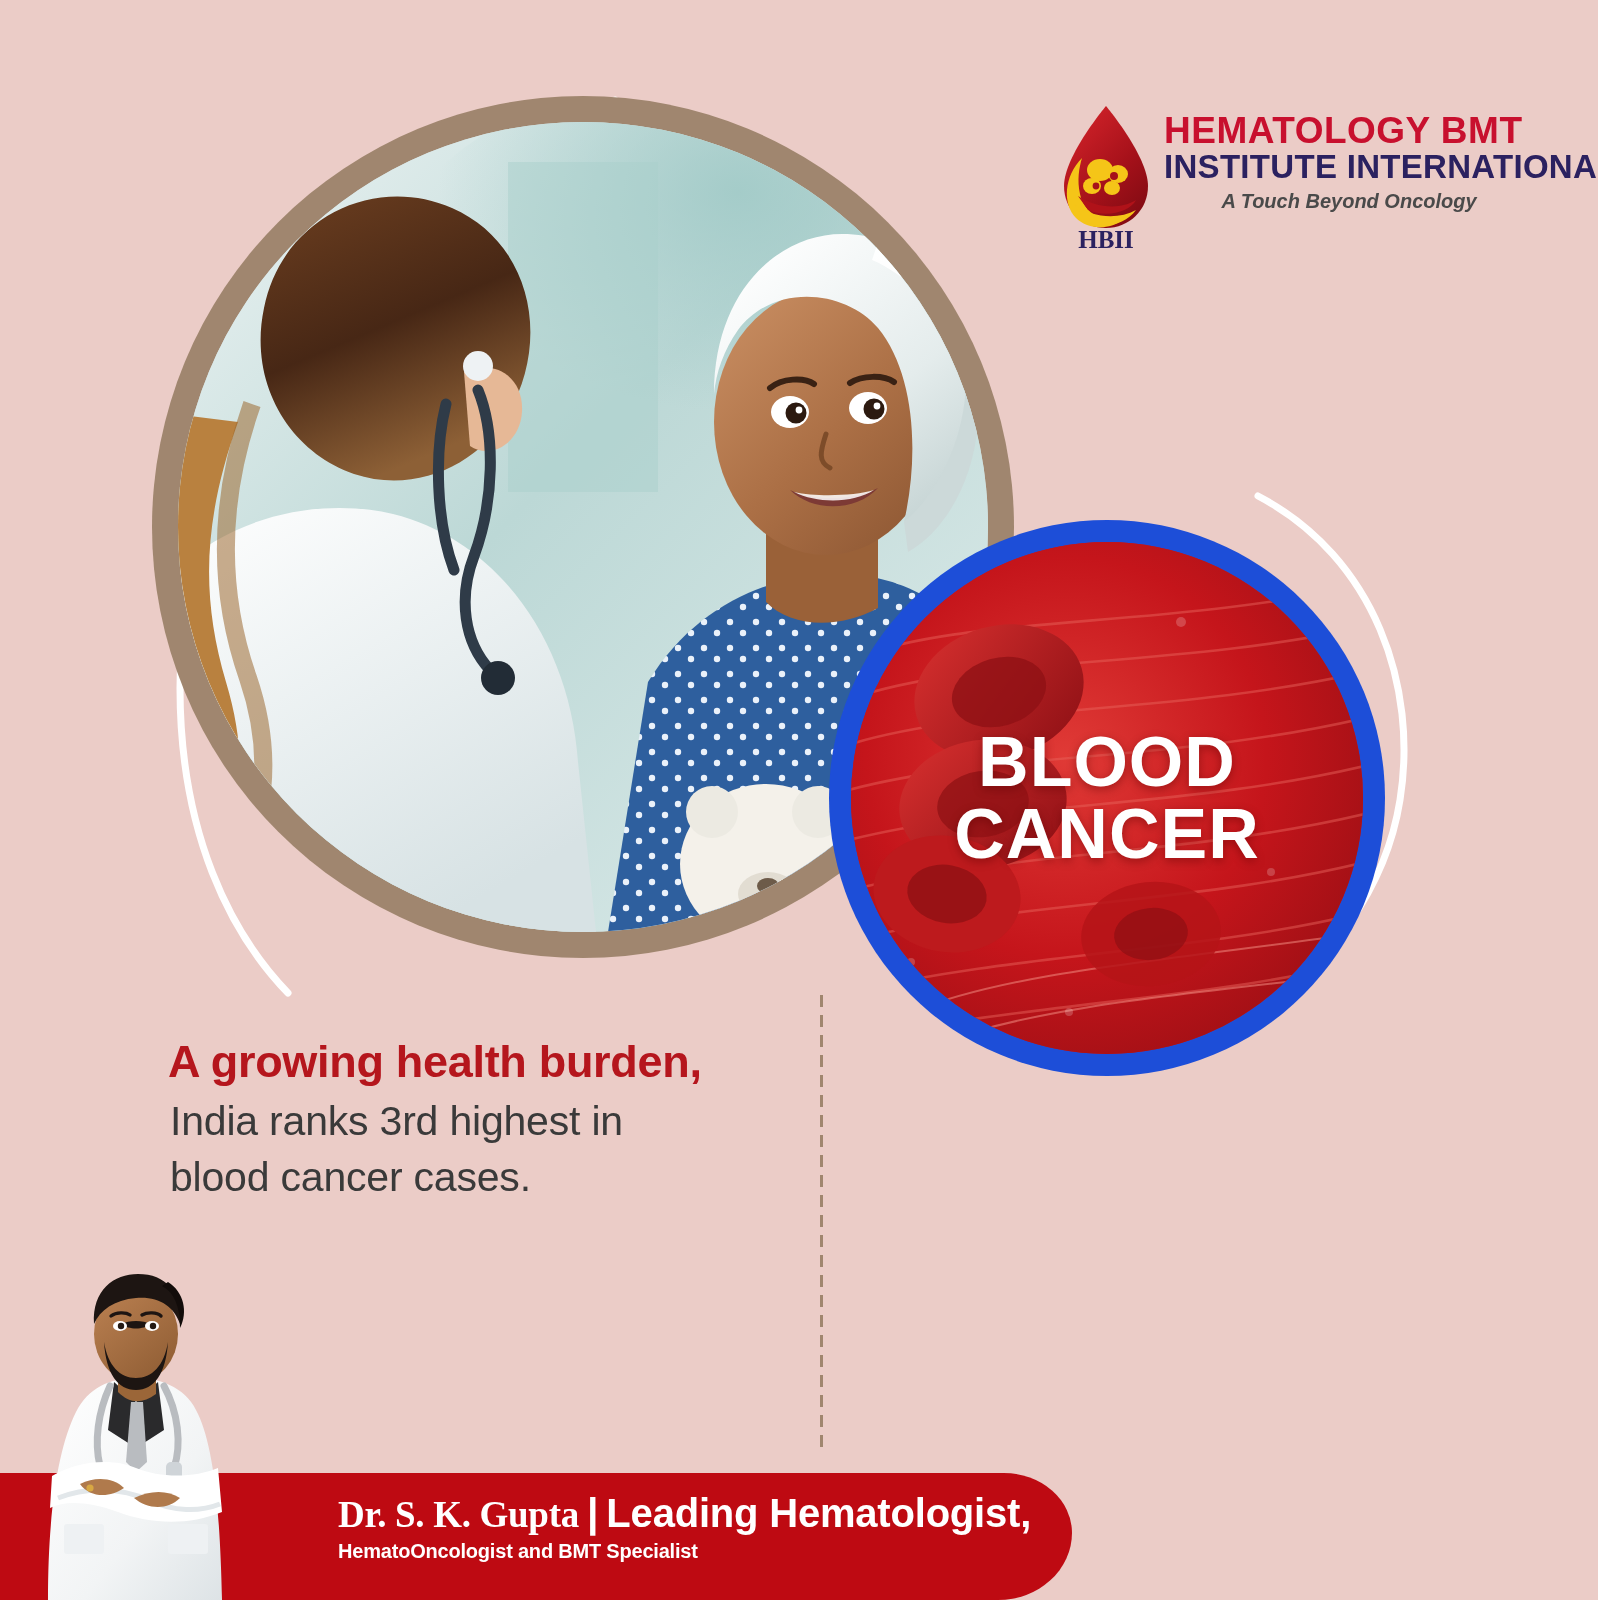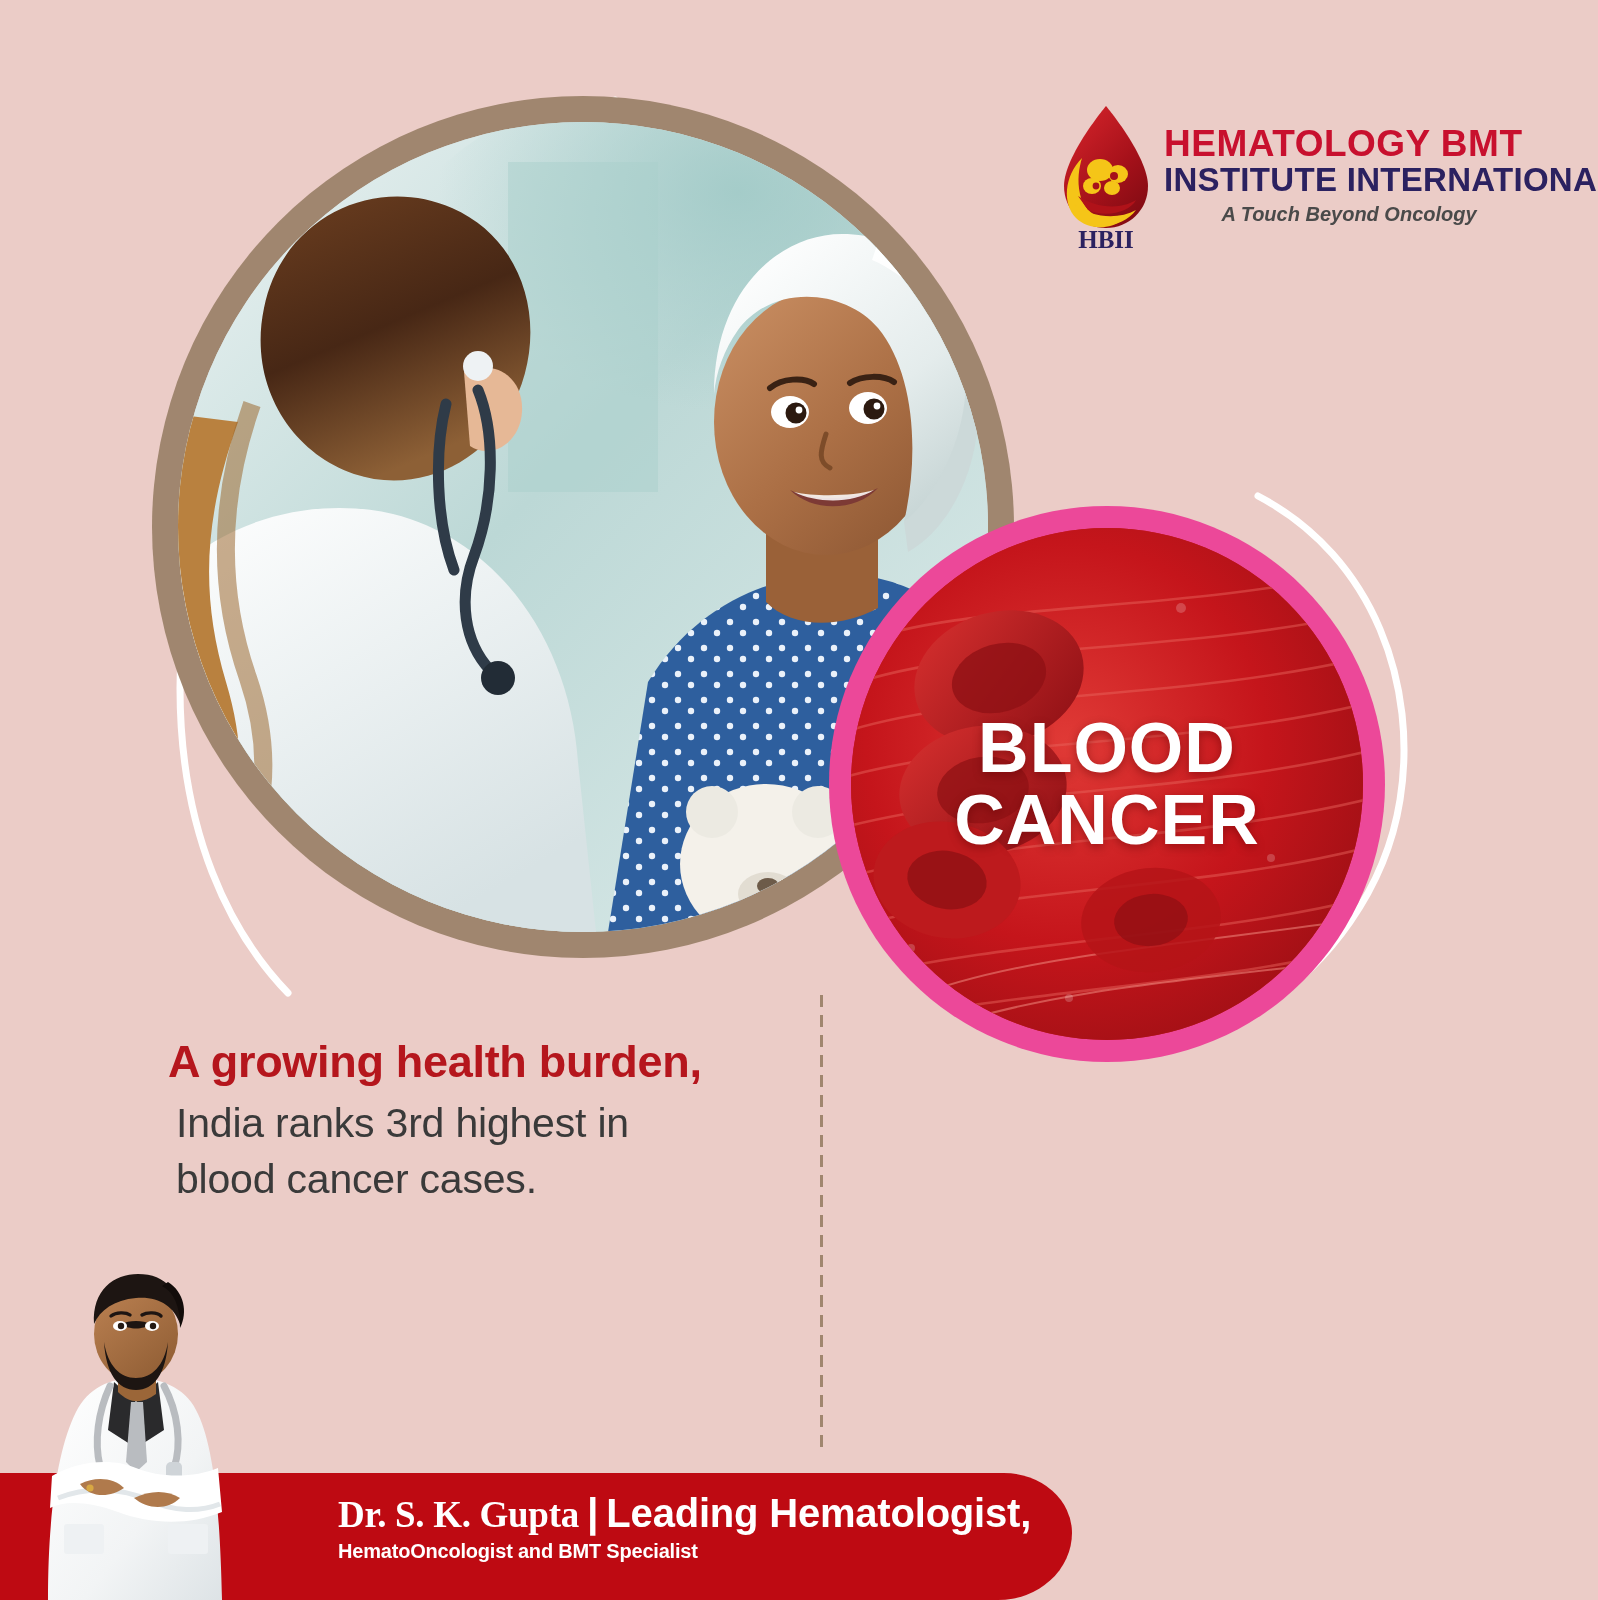--- a/index.html
+++ b/index.html
@@ -25,23 +25,23 @@
   }
   .photo-circle{
     position:absolute;left:26px;top:26px;right:26px;bottom:26px;
     border-radius:50%;overflow:hidden;
     background:#cfd9d8;
   }
   .photo-circle svg{display:block;width:100%;height:100%;}
 
   
   .blood-ring{
-    position:absolute;left:829px;top:506px;width:556px;height:556px;
+    position:absolute;left:829px;top:520px;width:556px;height:556px;
     border-radius:50%;
-    background:#ec4899;
+    background:#1d4ed8;
   }
   .blood-circle{
     position:absolute;left:22px;top:22px;right:22px;bottom:22px;
     border-radius:50%;overflow:hidden;background:#c4161c;
   }
   .blood-circle svg{display:block;width:100%;height:100%;}
   .blood-label{
     position:absolute;left:0;right:0;top:50%;
     transform:translateY(-50%);
     text-align:center;
@@ -52,21 +52,21 @@
     letter-spacing:1px;
     text-shadow:0 3px 10px rgba(90,0,0,.45);
     z-index:4;
   }
   .blood-label span{display:block;}
 
   
   .logo{position:absolute;left:1052px;top:100px;width:480px;height:150px;}
   .logo-drop{position:absolute;left:0;top:0;width:108px;height:150px;text-align:center;}
   .logo-drop svg{display:block;width:100%;height:100%;}
-  .logo-text{position:absolute;left:112px;top:25px;width:370px;}
+  .logo-text{position:absolute;left:112px;top:12px;width:370px;}
   .logo-l1{
     color:#C8102E;font-weight:bold;font-size:37px;letter-spacing:.5px;
     line-height:1.0;white-space:nowrap;
   }
   .logo-l2{
     color:#2B2160;font-weight:bold;font-size:33px;letter-spacing:.3px;
     line-height:1.12;white-space:nowrap;
   }
   .logo-l3{
     color:#4a4a4a;font-style:italic;font-weight:bold;font-size:20px;
@@ -80,21 +80,21 @@
     background-size:3px 20px;background-repeat:repeat-y;
   }
 
   
   .copy-left{position:absolute;left:168px;top:1036px;width:640px;}
   .copy-h{
     color:#B5161D;font-weight:bold;font-size:45px;line-height:1.14;
     letter-spacing:-.3px;margin:0 0 6px 0;
   }
   .copy-b{
-    color:#3A3A3A;font-size:41px;line-height:1.37;letter-spacing:-.2px;margin:8px;
+    color:#3A3A3A;font-size:41px;line-height:1.37;letter-spacing:-.2px;margin:2px;
   }
   .copy-b span{display:block;}
 
   
   .copy-right{position:absolute;left:872px;top:1228px;width:620px;}
   .tagline{
     color:#80603A;font-weight:bold;font-size:45px;line-height:1.28;
     letter-spacing:-.3px;margin:0;
   }
   .tagline span{display:block;}

